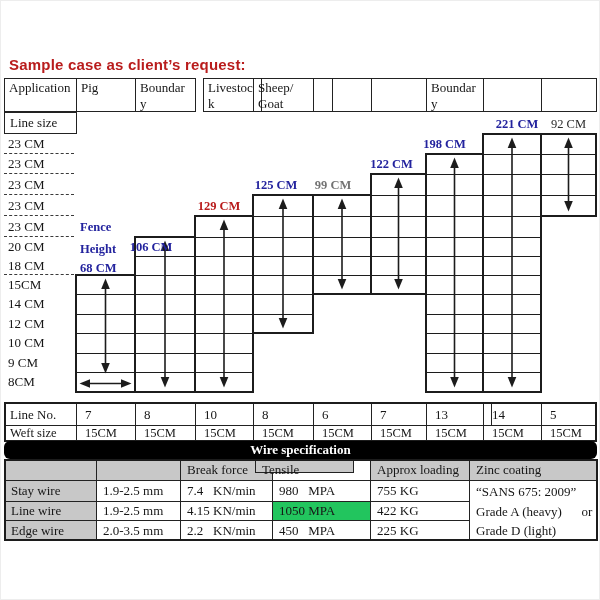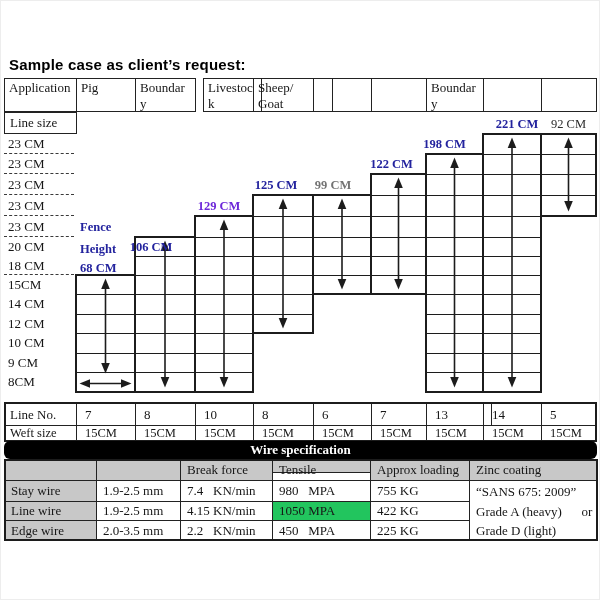--- a/index.html
+++ b/index.html
@@ -4,21 +4,21 @@
 <style>
   html,body { margin:0; padding:0; background:#ffffff; }
   .page {
     position:relative; width:600px; height:600px; background:#ffffff;
     font-family:"Liberation Serif", serif; color:#161616;
     border:1px solid #ededed; box-sizing:border-box; overflow:hidden;
   }
   .title {
     position:absolute; left:8px; top:55px;
     font-family:"Liberation Sans", sans-serif; font-weight:bold; font-size:15px;
-    color:#000000; letter-spacing:0.2px;
+    color:#b91c1c; letter-spacing:0.2px;
   }
   .bar {
     position:absolute; left:3px; top:440px; width:593px; height:18px;
     background:#000000; color:#ffffff; display:flex; align-items:center; justify-content:center;
     font-weight:bold; font-size:13px;border-radius:6px;
   }
   .abs { position:absolute; box-sizing:border-box; }
   svg { display:block; }
 </style>
 </head>
@@ -106,21 +106,21 @@
       <div class="abs" style="left: 194px; top: 332px; width: 58px; height: 1px; background: rgb(28, 28, 28);"></div>
       <div class="abs" style="left: 194px; top: 352px; width: 58px; height: 1px; background: rgb(28, 28, 28);"></div>
       <div class="abs" style="left: 194px; top: 371px; width: 58px; height: 1px; background: rgb(28, 28, 28);"></div>
       <div class="abs" style="left: 194px; top: 218px; width: 58px; height: 169px;">
         <svg width="58" height="169">
           <line x1="29.0" y1="9" x2="29.0" y2="160" stroke="#1c1c1c" stroke-width="1.6"></line>
           <polygon fill="#1c1c1c" points="29.0,0.5 24.7,11 33.3,11"></polygon>
           <polygon fill="#1c1c1c" points="29.0,168.5 24.7,158 33.3,158"></polygon>
         </svg>
       </div>
-      <div class="abs" style="left: 173px; top: 198px; width: 90px; height: 15px; text-align: center; font-size: 12.5px; line-height: 15px; font-weight: 700; color: #6d28d9; justify-content: center;">129 CM</div>
+      <div class="abs" style="left: 173px; top: 198px; width: 90px; height: 15px; text-align: center; font-size: 12.5px; line-height: 15px; font-weight: 700; color: #b91c1c; justify-content: center;">129 CM</div>
       <div class="abs" style="left: 251px; top: 193px; width: 62px; height: 140px; border: 2px solid rgb(28, 28, 28);"></div>
       <div class="abs" style="left: 252px; top: 215px; width: 60px; height: 1px; background: rgb(28, 28, 28);"></div>
       <div class="abs" style="left: 252px; top: 236px; width: 60px; height: 1px; background: rgb(28, 28, 28);"></div>
       <div class="abs" style="left: 252px; top: 255px; width: 60px; height: 1px; background: rgb(28, 28, 28);"></div>
       <div class="abs" style="left: 252px; top: 274px; width: 60px; height: 1px; background: rgb(28, 28, 28);"></div>
       <div class="abs" style="left: 252px; top: 293px; width: 60px; height: 1px; background: rgb(28, 28, 28);"></div>
       <div class="abs" style="left: 252px; top: 313px; width: 60px; height: 1px; background: rgb(28, 28, 28);"></div>
       <div class="abs" style="left: 252px; top: 197px; width: 60px; height: 131px;">
         <svg width="60" height="131">
           <line x1="30.0" y1="9" x2="30.0" y2="122" stroke="#1c1c1c" stroke-width="1.6"></line>
@@ -229,21 +229,21 @@
       <div class="abs" style="left: 425px; top: 402px; width: 66px; height: 23px; border: 1px solid rgb(34, 34, 34); padding-left: 8px; font-size: 13px; line-height: 21px;">13</div>
       <div class="abs" style="left: 425px; top: 424px; width: 58px; height: 17px; border: 1px solid rgb(34, 34, 34); padding-left: 8px; font-size: 12.5px; line-height: 15px;">15CM</div>
       <div class="abs" style="left: 482px; top: 402px; width: 59px; height: 23px; border: 1px solid rgb(34, 34, 34); padding-left: 8px; font-size: 13px; line-height: 21px;">14</div>
       <div class="abs" style="left: 482px; top: 424px; width: 59px; height: 17px; border: 1px solid rgb(34, 34, 34); padding-left: 8px; font-size: 12.5px; line-height: 15px;">15CM</div>
       <div class="abs" style="left: 540px; top: 402px; width: 56px; height: 23px; border: 1px solid rgb(34, 34, 34); padding-left: 8px; font-size: 13px; line-height: 21px;">5</div>
       <div class="abs" style="left: 540px; top: 424px; width: 56px; height: 17px; border: 1px solid rgb(34, 34, 34); padding-left: 8px; font-size: 12.5px; line-height: 15px;">15CM</div>
       <div class="abs" style="left: 3px; top: 401px; width: 593px; height: 40px; border: 2px solid rgb(28, 28, 28); pointer-events: none;"></div>
       <div class="abs" style="left: 3px; top: 458px; width: 93px; height: 22px; border: 1px solid rgb(34, 34, 34); padding-left: 6px; font-size: 13px; line-height: 20px; background: rgb(200, 200, 200);"></div>
       <div class="abs" style="left: 95px; top: 458px; width: 85px; height: 22px; border: 1px solid rgb(34, 34, 34); padding-left: 6px; font-size: 13px; line-height: 20px; background: rgb(200, 200, 200);"></div>
       <div class="abs" style="left: 179px; top: 458px; width: 93px; height: 22px; border: 1px solid rgb(34, 34, 34); padding-left: 6px; font-size: 13px; line-height: 20px; background: rgb(200, 200, 200);">Break force</div>
-      <div class="abs" style="left: 271px; top: 458px; width: 99px; height: 14px; border: 1px solid rgb(34, 34, 34); padding-left: 6px; font-size: 13px; line-height: 20px; background: rgb(200, 200, 200);">Tensile</div>
+      <div class="abs" style="left: 254px; top: 458px; width: 99px; height: 14px; border: 1px solid rgb(34, 34, 34); padding-left: 6px; font-size: 13px; line-height: 20px; background: rgb(200, 200, 200);">Tensile</div>
       <div class="abs" style="left: 369px; top: 458px; width: 100px; height: 22px; border: 1px solid rgb(34, 34, 34); padding-left: 6px; font-size: 13px; line-height: 20px; background: rgb(200, 200, 200);">Approx loading</div>
       <div class="abs" style="left: 468px; top: 458px; width: 129px; height: 22px; border: 1px solid rgb(34, 34, 34); padding-left: 6px; font-size: 13px; line-height: 20px; background: rgb(200, 200, 200);">Zinc coating</div>
       <div class="abs" style="left: 3px; top: 479px; width: 93px; height: 22px; border: 1px solid rgb(34, 34, 34); padding-left: 6px; font-size: 13px; line-height: 20px; white-space: pre; background: rgb(200, 200, 200);">Stay wire</div>
       <div class="abs" style="left: 95px; top: 479px; width: 85px; height: 22px; border: 1px solid rgb(34, 34, 34); padding-left: 6px; font-size: 13px; line-height: 20px; white-space: pre; background: rgb(255, 255, 255);">1.9-2.5 mm</div>
       <div class="abs" style="left: 179px; top: 479px; width: 93px; height: 22px; border: 1px solid rgb(34, 34, 34); padding-left: 6px; font-size: 13px; line-height: 20px; white-space: pre; background: rgb(255, 255, 255);">7.4   KN/min</div>
       <div class="abs" style="left: 271px; top: 479px; width: 99px; height: 22px; border: 1px solid rgb(34, 34, 34); padding-left: 6px; font-size: 13px; line-height: 20px; white-space: pre; background: rgb(255, 255, 255);">980   MPA</div>
       <div class="abs" style="left: 369px; top: 479px; width: 100px; height: 22px; border: 1px solid rgb(34, 34, 34); padding-left: 6px; font-size: 13px; line-height: 20px; white-space: pre; background: rgb(255, 255, 255);">755 KG</div>
       <div class="abs" style="left: 3px; top: 500px; width: 93px; height: 20px; border: 1px solid rgb(34, 34, 34); padding-left: 6px; font-size: 13px; line-height: 18px; white-space: pre; background: rgb(200, 200, 200);">Line wire</div>
       <div class="abs" style="left: 95px; top: 500px; width: 85px; height: 20px; border: 1px solid rgb(34, 34, 34); padding-left: 6px; font-size: 13px; line-height: 18px; white-space: pre; background: rgb(255, 255, 255);">1.9-2.5 mm</div>
       <div class="abs" style="left: 179px; top: 500px; width: 93px; height: 20px; border: 1px solid rgb(34, 34, 34); padding-left: 6px; font-size: 13px; line-height: 18px; white-space: pre; background: rgb(255, 255, 255);">4.15 KN/min</div>

